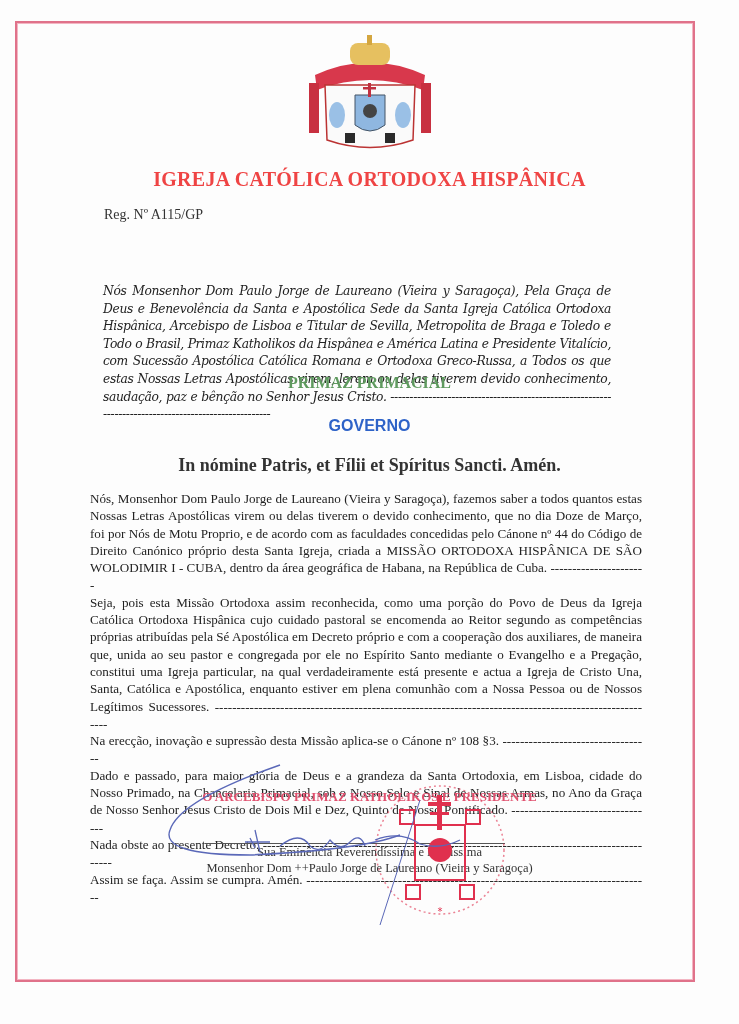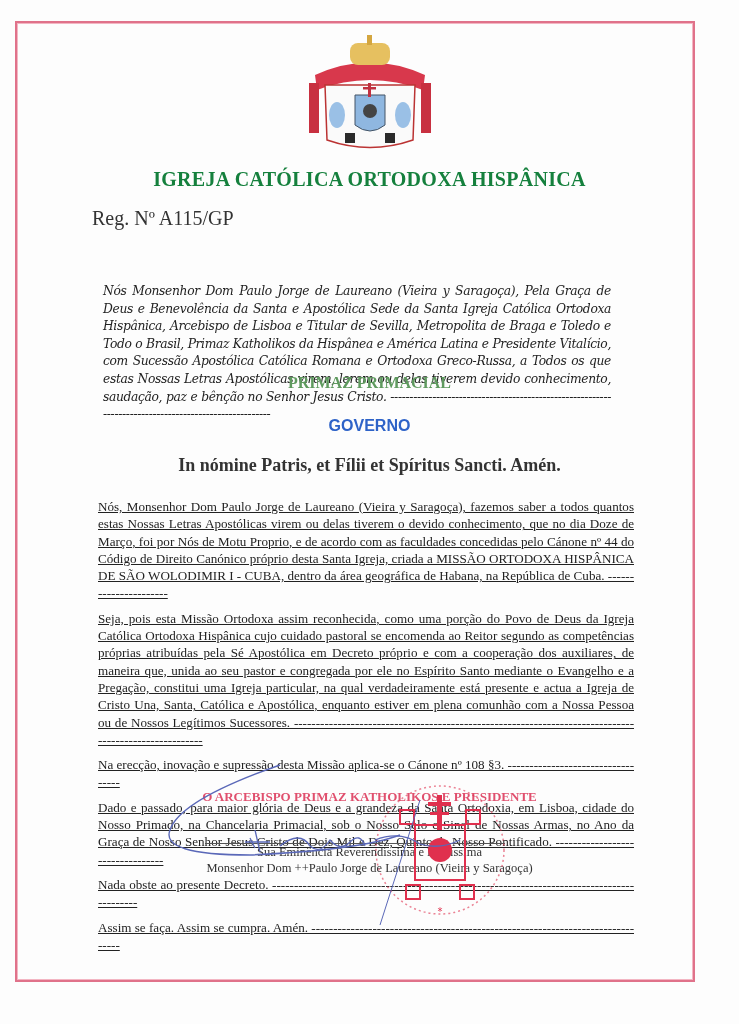--- a/index.html
+++ b/index.html
@@ -2,34 +2,34 @@
 <html><head>
 <meta charset="utf-8">
 <style>
   html, body { margin:0; padding:0; background:#fdfdfd; }
   body { width:739px; height:1024px; position:relative; overflow:hidden;
          font-family:"Liberation Serif","DejaVu Serif",serif; color:#222; }
   .frame { position:absolute; left:15px; top:21px; width:676px; height:957px;
            border:2px solid #e0728a; box-shadow: inset 0 0 0 1px #f3b6c3; }
   .crest { position:absolute; left:295px; top:35px; width:150px; height:120px; }
   .title { position:absolute; left:0; width:739px; top:168px; text-align:center;
-           font-weight:bold; font-size:20px; color:#15803d; letter-spacing:0.3px; }
-  .reg { position:absolute; left:92px; top:207px; font-size:20px; color:#333; }
+           font-weight:bold; font-size:20px; color:#ef4444; letter-spacing:0.3px; }
+  .reg { position:absolute; left:104px; top:207px; font-size:14px; color:#333; }
   .intro { position:absolute; left:103px; top:236px; width:508px; font-style:italic;
            font-size:12.3px; line-height:17.6px; text-align:justify; color:#222;
            font-family:"DejaVu Serif",serif; letter-spacing:-0.35px;margin-top:47px; }
   .h-gov { position:absolute; left:0; width:739px; top:374px; text-align:center;
            font-weight:bold; font-size:16px; color:#5f9a5f; }
   .h-dec { position:absolute; left:0; width:739px; top:417px; text-align:center;
            font-weight:bold; font-family:"Liberation Sans",sans-serif; font-size:16px; color:#2e63c8; }
   .h-nom { position:absolute; left:0; width:739px; top:455px; text-align:center;
            font-weight:bold; font-size:18px; color:#333; }
   .body { position:absolute; left:90px; top:490px; width:552px; font-size:13.1px;
           line-height:17.3px; text-align:justify; color:#222; }
-  .body p { margin:8px;text-decoration:underline; }
+  .body p { margin:0; }
   .sig-title { position:absolute; left:0; width:739px; top:789px; text-align:center;
                font-weight:bold; font-size:13px; color:#e0506e; }
   .sig-line { position:absolute; left:205px; top:843px; width:300px; border-top:1px solid #555; }
   .sig-sub1 { position:absolute; left:0; width:739px; top:845px; text-align:center; font-size:12.5px; color:#333; }
   .sig-sub2 { position:absolute; left:0; width:739px; top:861px; text-align:center; font-size:12.5px; color:#333; }
   .signature { position:absolute; left:160px; top:760px; width:330px; height:170px; pointer-events:none; }
   .seal { position:absolute; left:370px; top:780px; width:140px; height:140px; pointer-events:none; }
 </style>
 </head>
 <body>

